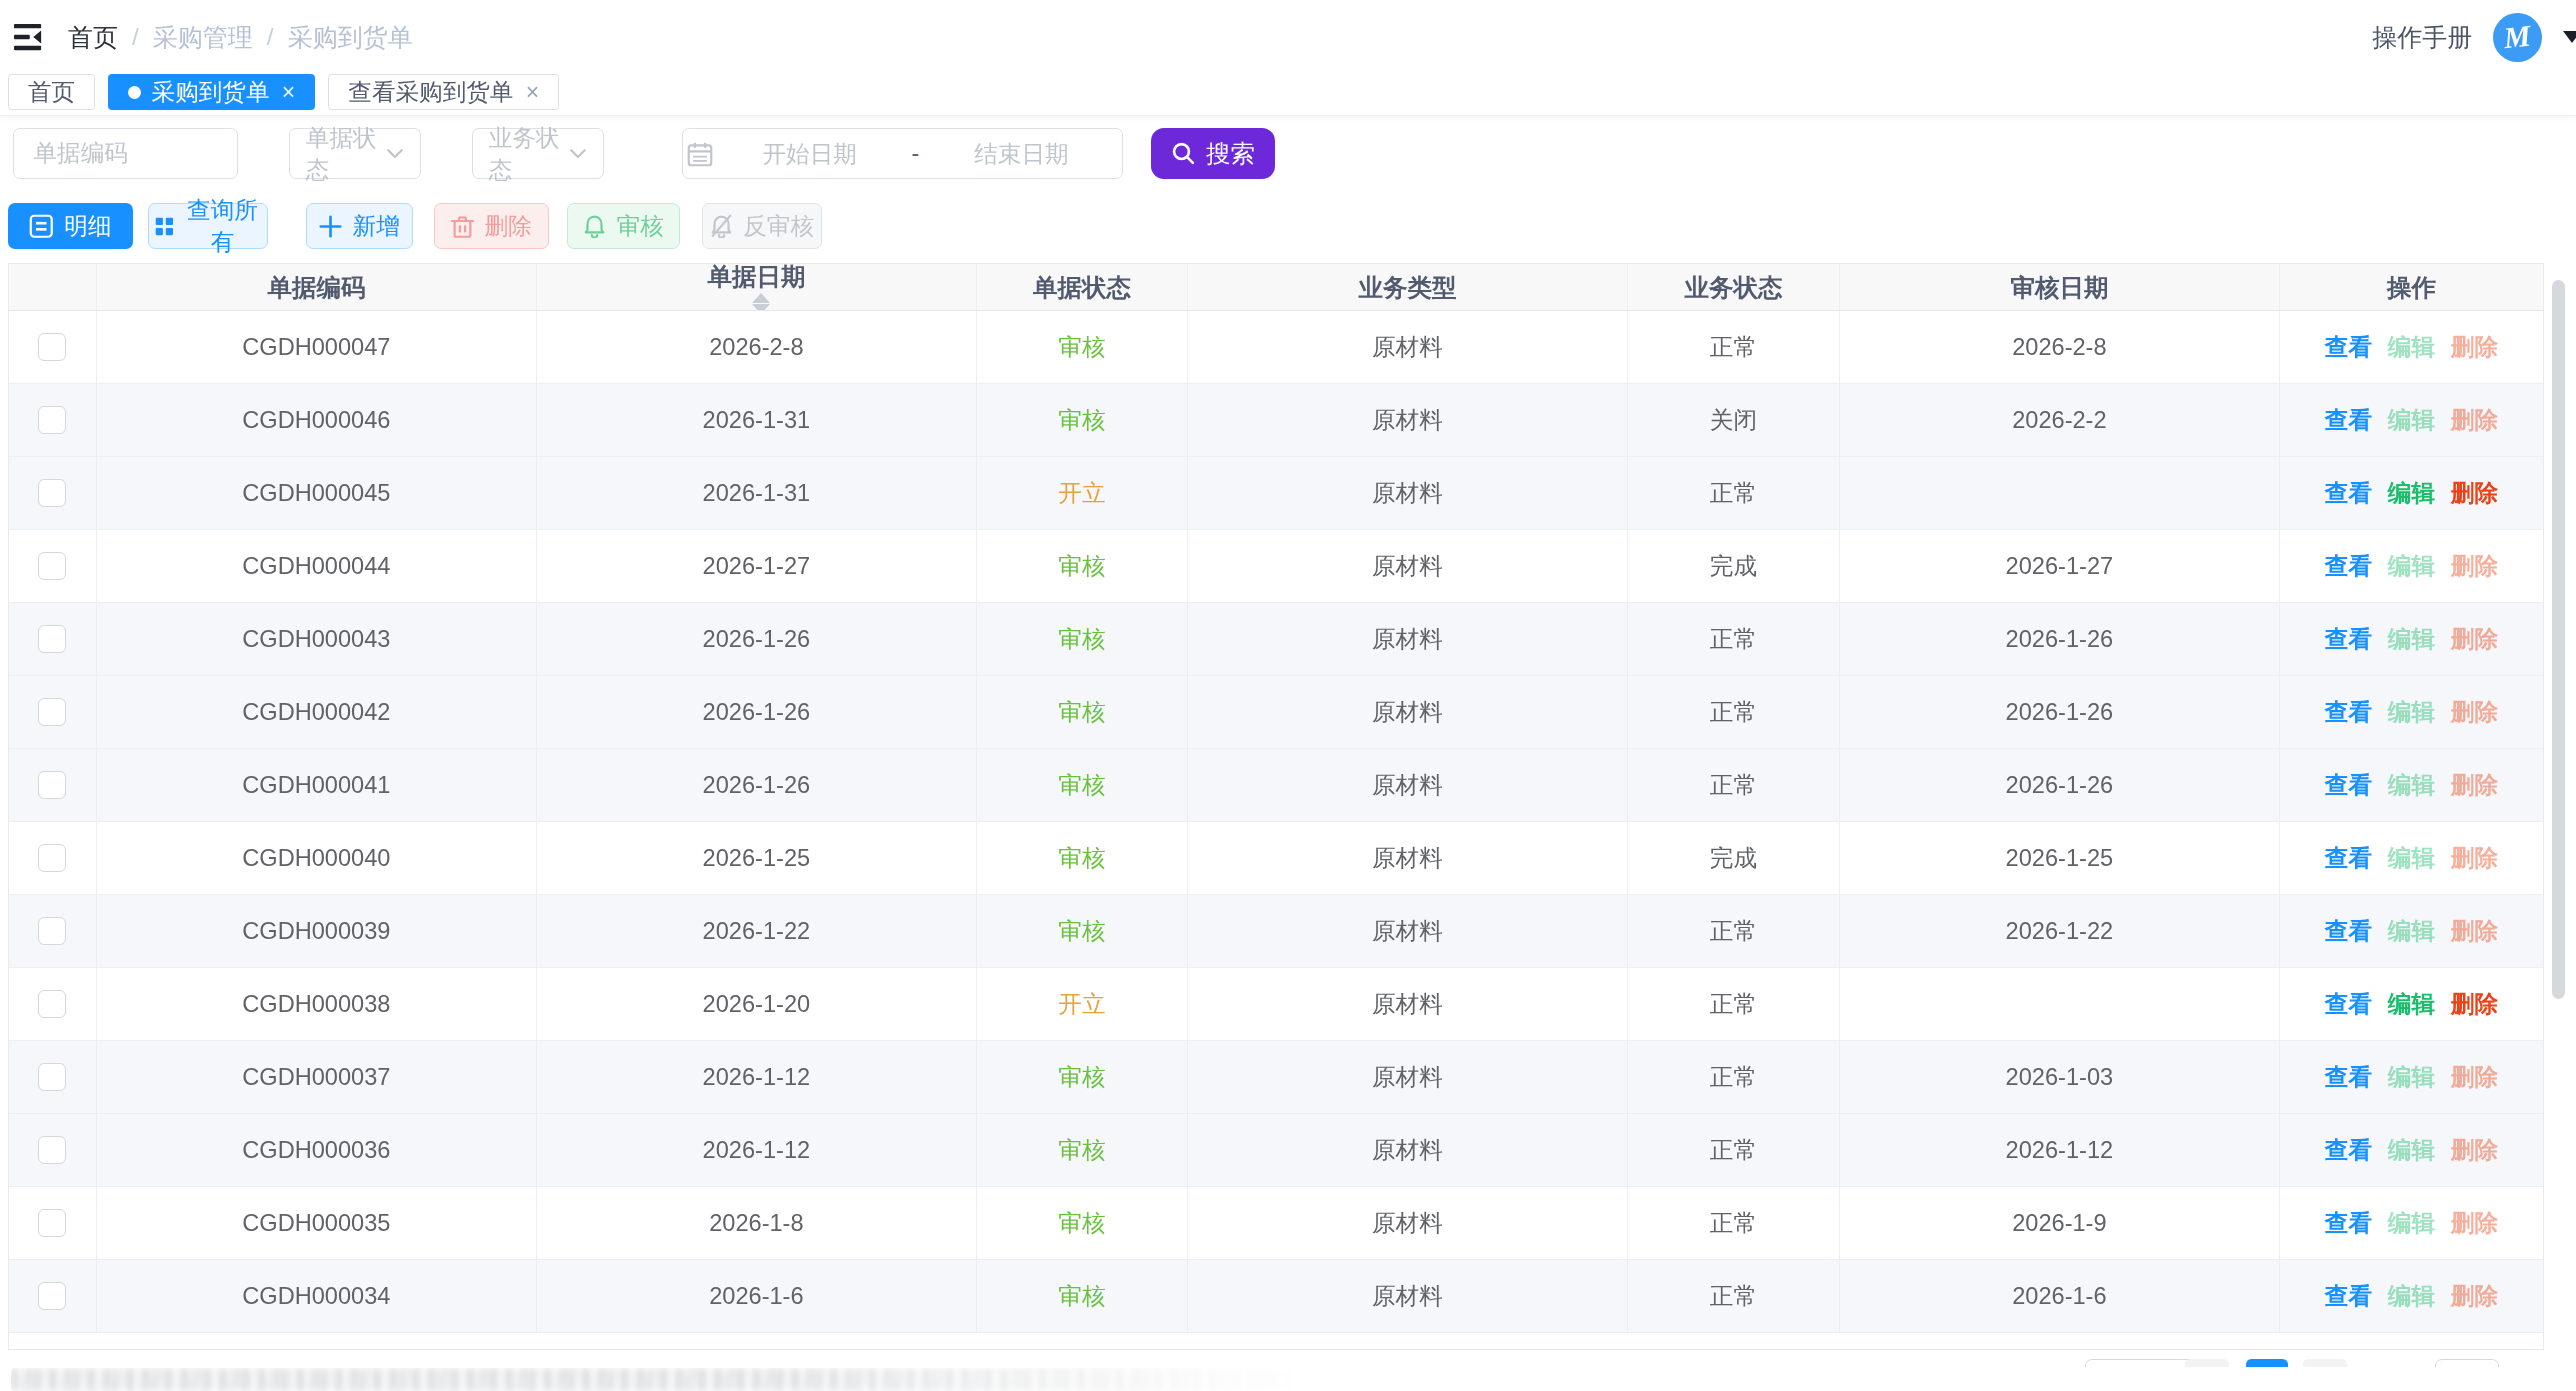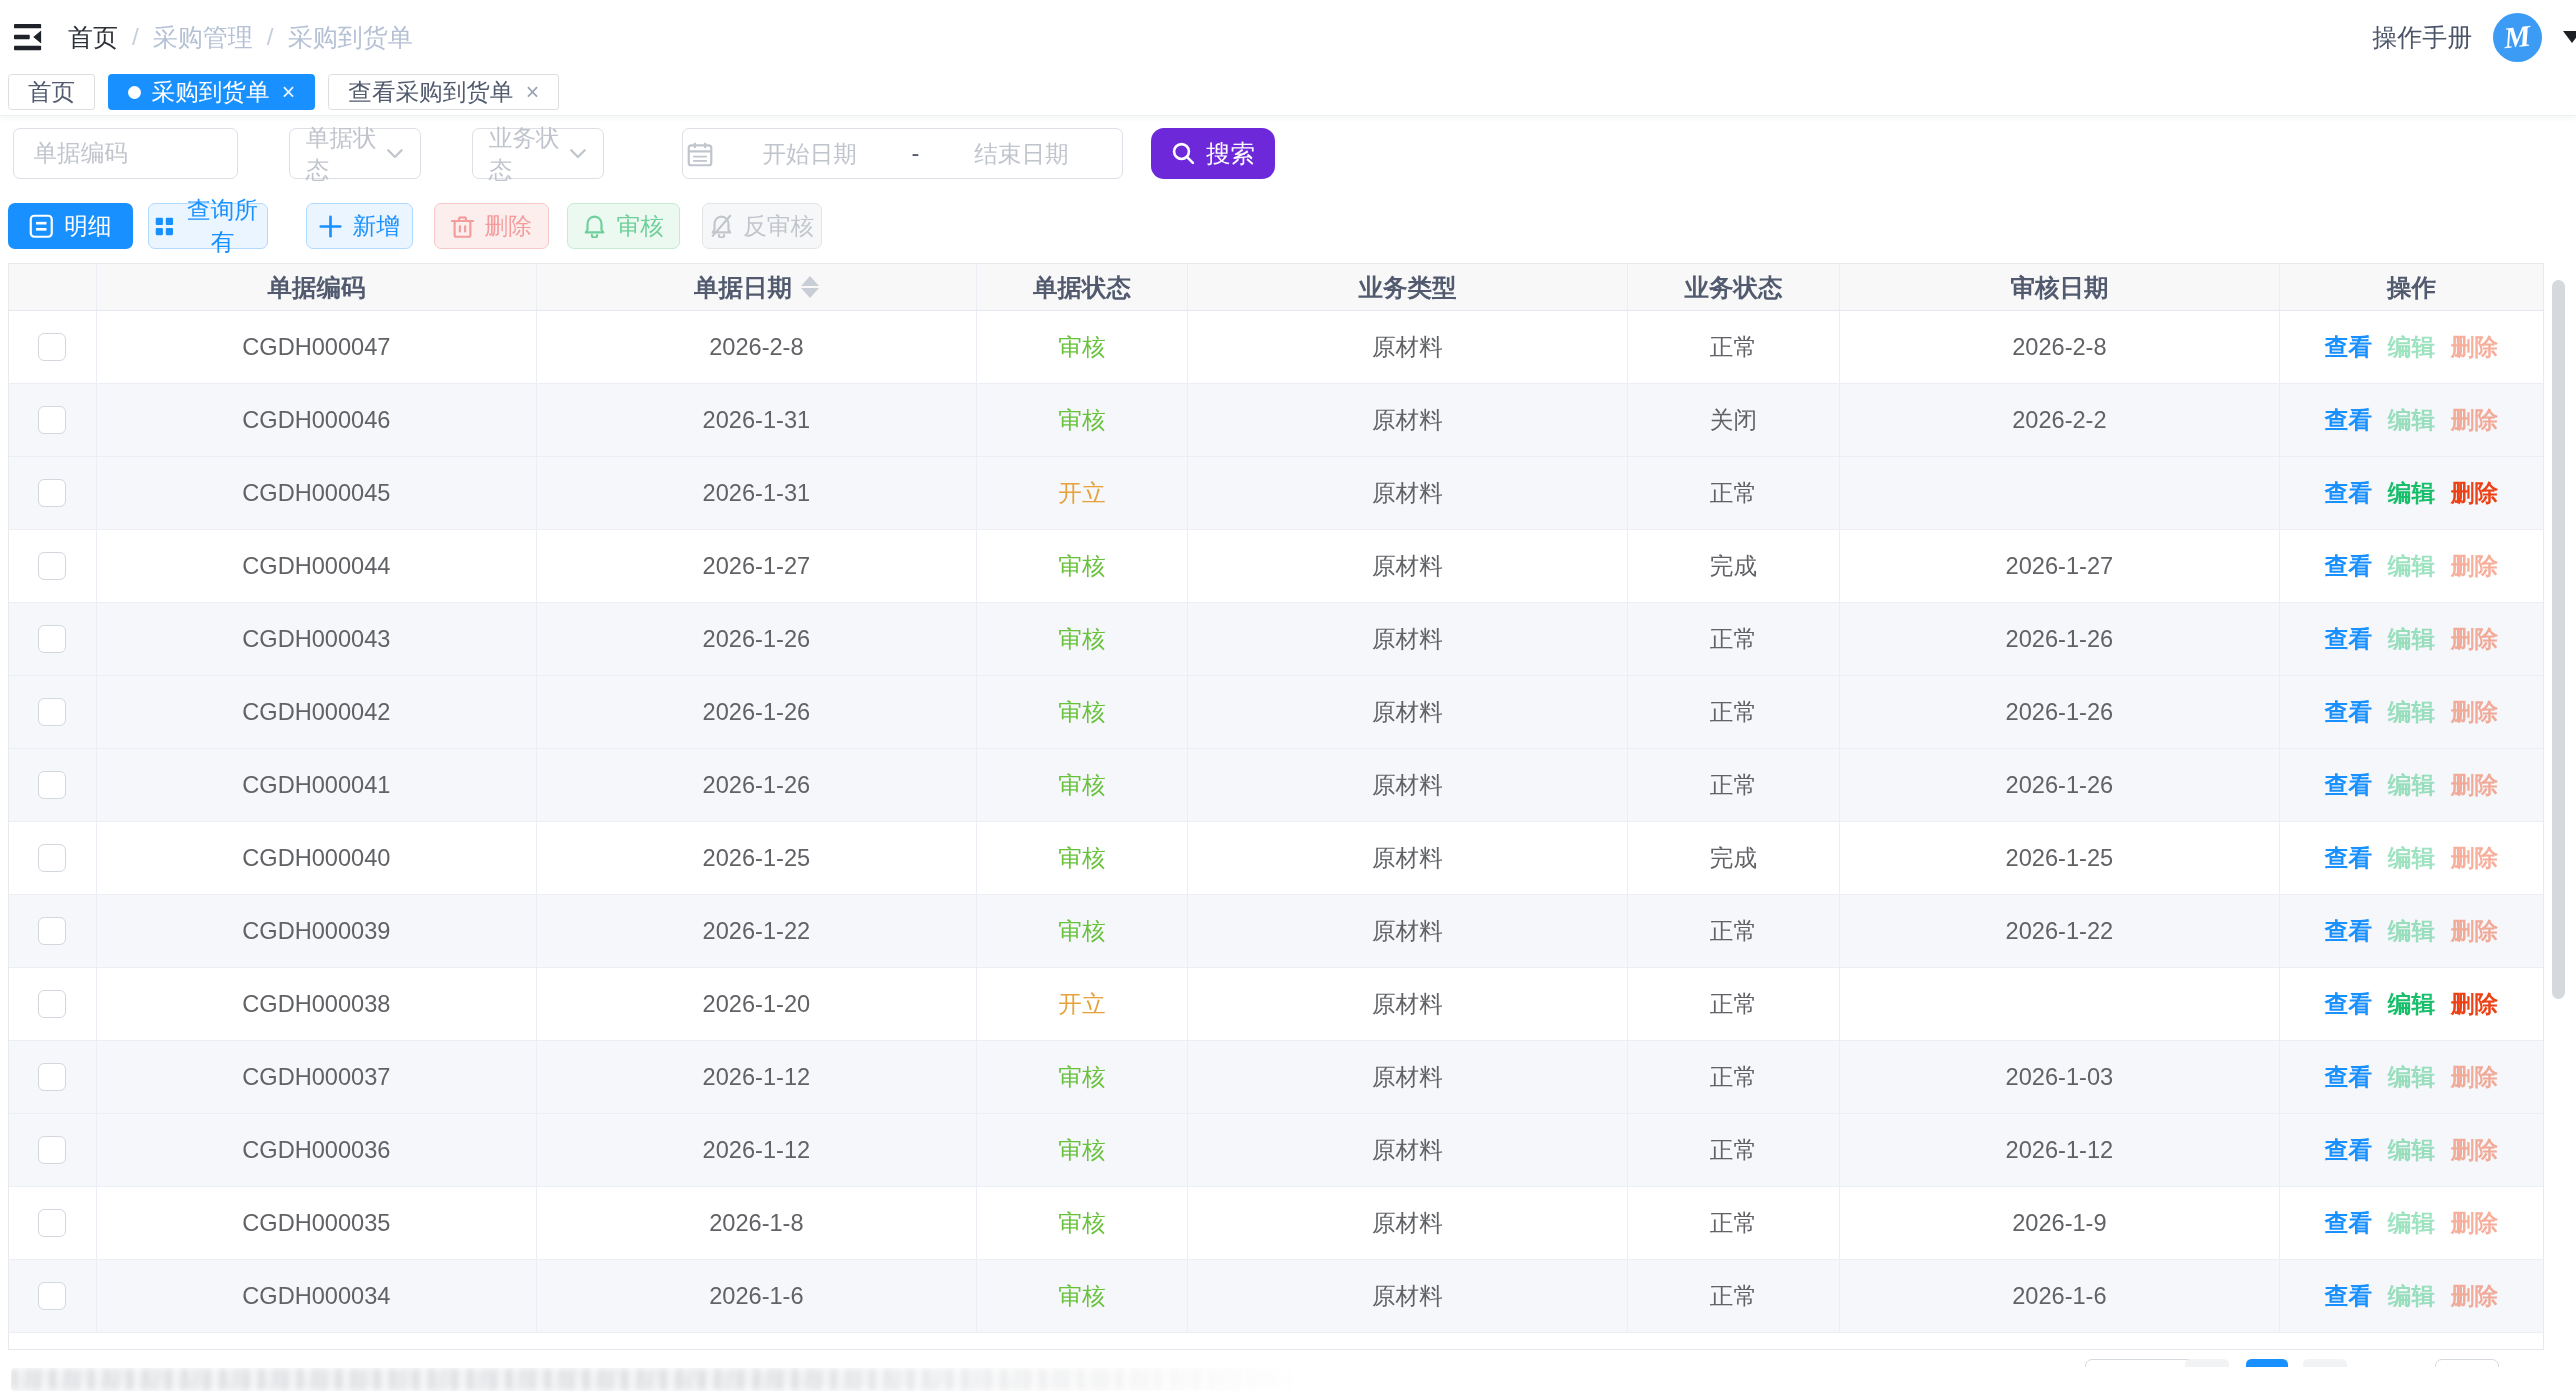--- a/index.html
+++ b/index.html
@@ -59,21 +59,21 @@
   .table{position:absolute;top:263px;left:7.9px;width:2534px;border:0.9px solid #e8eaec;border-bottom:none;box-sizing:content-box;}
   .trow{display:flex;width:2534px;}
   .thead{height:47px;background:#f8f8f9;}
   .thead .cell{font-weight:bold;font-size:24.5px;color:#515a6e;border-bottom:0.9px solid #e4e7ed;}
   .row{height:73px;background:#fff;}
   .row.stripe{background:#f5f7fa;justify-content:flex-end;}
   .cell{box-sizing:border-box;display:flex;align-items:center;justify-content:center;border-right:0.9px solid #ebeef5;
     font-size:23.6px;color:#606266;overflow:hidden;}
   .cell:last-child{border-right:none;}
   .row .cell{border-bottom:0.9px solid #ebeef5;}
-  .c0{width:88px;}.c1{width:440px;}.c2{width:440px;}.c3{width:211px;}.c4{width:440px;}.c5{width:212px;}.c6{width:440px;}.c7{width:263px;}
+  .c0{width:88px;}.c1{width:440px;}.c2{width:440px;flex-direction:column;}.c3{width:211px;}.c4{width:440px;}.c5{width:212px;}.c6{width:440px;}.c7{width:263px;}
   .checkbox{width:26px;height:26px;border:1.8px solid #d3d7de;border-radius:6.1px;background:#fff;cursor:pointer;}
   .sort{display:inline-flex;flex-direction:column;margin-left:8.8px;gap:1.8px;}
   .sort i{width:0;height:0;border-left:9.6px solid transparent;border-right:9.6px solid transparent;display:block;}
   .sort .up{border-bottom:10.5px solid #c8cdd6;}
   .sort .dn{border-top:10.5px solid #c8cdd6;}
   .ops{display:flex;gap:15.8px;}
   .oplink{font-weight:bold;font-size:23.6px;cursor:pointer;}
   .op-view{color:#1890ff;}
   .op-edit{color:#19be6b;}
   .op-del{color:#ed4014;}

